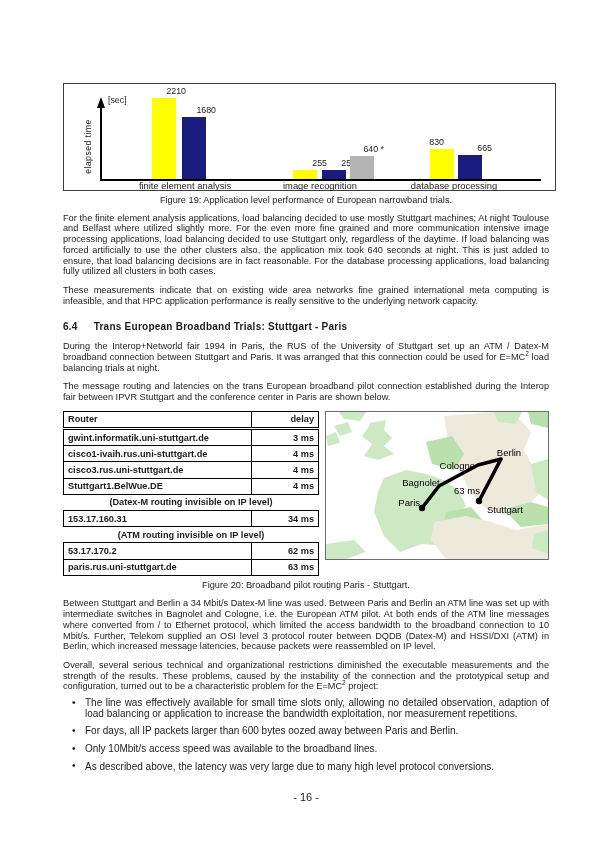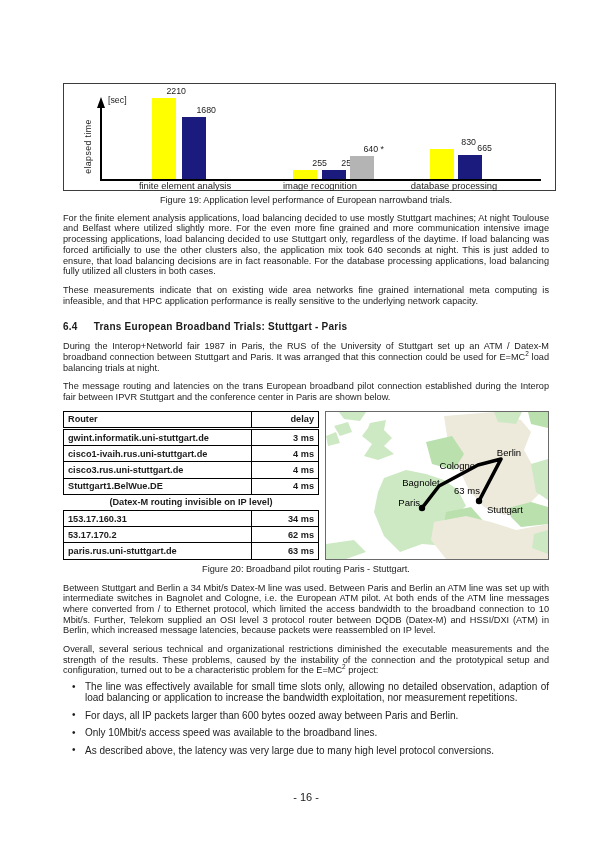--- a/index.html
+++ b/index.html
@@ -66,35 +66,35 @@
           <div class="bar-label" style="left: 108px; top: 21px;">1680</div>
           <div class="cat-label" style="left: 46px; top: 96px;">finite element analysis</div>
           <div class="bar" style="left: 229px; top: 86px; width: 24px; height: 9px; background: rgb(255, 255, 0);"></div>
           <div class="bar-label" style="left: 219px; top: 74px;">255</div>
           <div class="bar" style="left: 258px; top: 86px; width: 24px; height: 9px; background: rgb(27, 27, 126);"></div>
           <div class="bar-label" style="left: 248px; top: 74px;">255</div>
           <div class="bar" style="left: 286px; top: 72px; width: 24px; height: 23px; background: rgb(180, 180, 180);"></div>
           <div class="bar-label" style="left: 276px; top: 60px;">640 *</div>
           <div class="cat-label" style="left: 181px; top: 96px;">image recognition</div>
           <div class="bar" style="left: 366px; top: 65px; width: 24px; height: 30px; background: rgb(255, 255, 0);"></div>
-          <div class="bar-label" style="left: 368px; top: 53px;">830</div>
+          <div class="bar-label" style="left: 336px; top: 53px;">830</div>
           <div class="bar" style="left: 394px; top: 71px; width: 24px; height: 24px; background: rgb(27, 27, 126);"></div>
           <div class="bar-label" style="left: 384px; top: 59px;">665</div>
           <div class="cat-label" style="left: 315px; top: 96px;">database processing</div>
         </div>
     </div>
     <div class="caption">Figure 19: Application level performance of European narrowband trials.</div>
   </div>
 
   <p class="body-text first">For the finite element analysis applications, load balancing decided to use mostly Stuttgart machines; At night Toulouse and Belfast where utilized slightly more. For the even more fine grained and more communication intensive image processing applications, load balancing decided to use Stuttgart only, regardless of the daytime. If load balancing was forced artificially to use the other clusters also, the application mix took 640 seconds at night. This is just added to ensure, that load balancing decisions are in fact reasonable. For the database processing applications, load balancing fully utilized all clusters in both cases.</p>
   <p class="body-text">These measurements indicate that on existing wide area networks fine grained international meta computing is infeasible, and that HPC application performance is really sensitive to the underlying network capacity.</p>
 
   <h2 class="section-heading"><span class="hnum">6.4</span><span>Trans European Broadband Trials: Stuttgart - Paris</span></h2>
 
-  <p class="body-text"><span>During the Interop+Networld fair 1987 in Paris, the RUS of the University of Stuttgart set up an ATM / Datex-M broadband connection between Stuttgart and Paris. It was arranged that this connection could be used for E=MC</span><sup class="exp">2</sup><span> load balancing trials at night.</span></p>
+  <p class="body-text"><span>During the Interop+Networld fair 1994 in Paris, the RUS of the University of Stuttgart set up an ATM / Datex-M broadband connection between Stuttgart and Paris. It was arranged that this connection could be used for E=MC</span><sup class="exp">2</sup><span> load balancing trials at night.</span></p>
   <p class="body-text">The message routing and latencies on the trans European broadband pilot connection established during the Interop fair between IPVR Stuttgart and the conference center in Paris are shown below.</p>
 
   <div class="figure20-row">
     <table class="routing">
       <thead>
         <tr>
           <th class="router-h">Router</th>
           <th class="delay-h">delay</th>
         </tr>
       </thead>
@@ -114,20 +114,23 @@
           <tr>
             <td>Stuttgart1.BelWue.DE</td>
             <td class="delay">4 ms</td>
           </tr>
           <tr>
             <td colspan="2" class="note">(Datex-M routing invisible on IP level)</td>
           </tr>
           <tr>
             <td>153.17.160.31</td>
             <td class="delay">34 ms</td>
+          </tr>
+          <tr>
+            <td colspan="2" class="note">(ATM routing invisible on IP level)</td>
           </tr>
           <tr>
             <td>53.17.170.2</td>
             <td class="delay">62 ms</td>
           </tr>
           <tr>
             <td>paris.rus.uni-stuttgart.de</td>
             <td class="delay">63 ms</td>
           </tr>
         </tbody>

